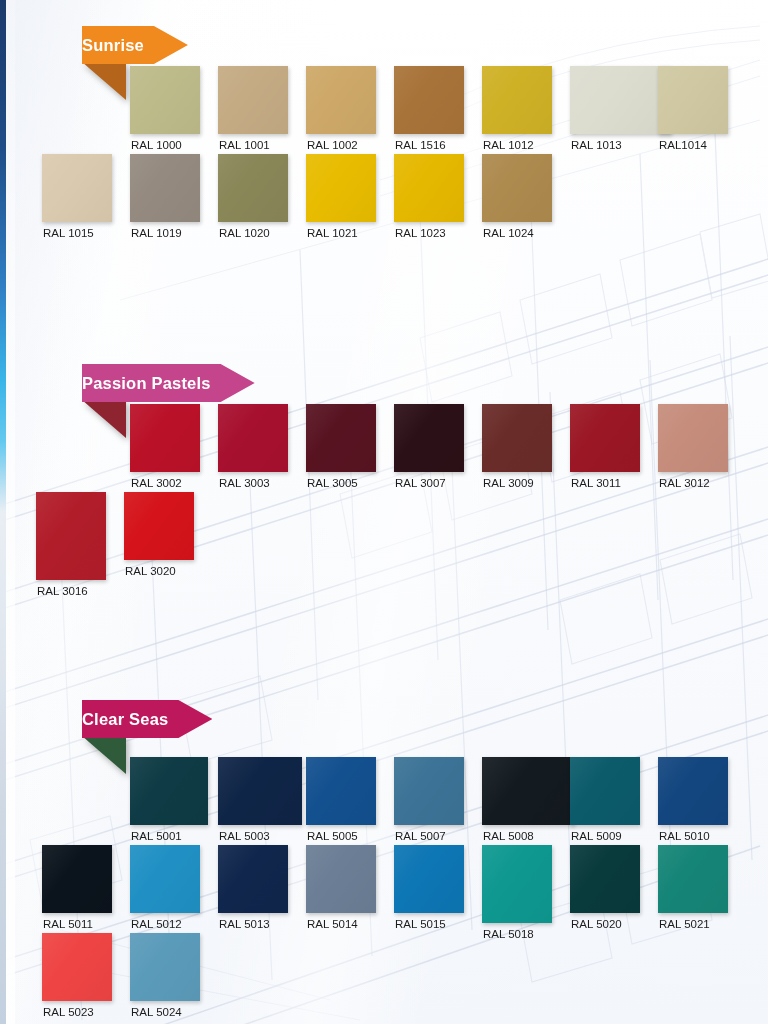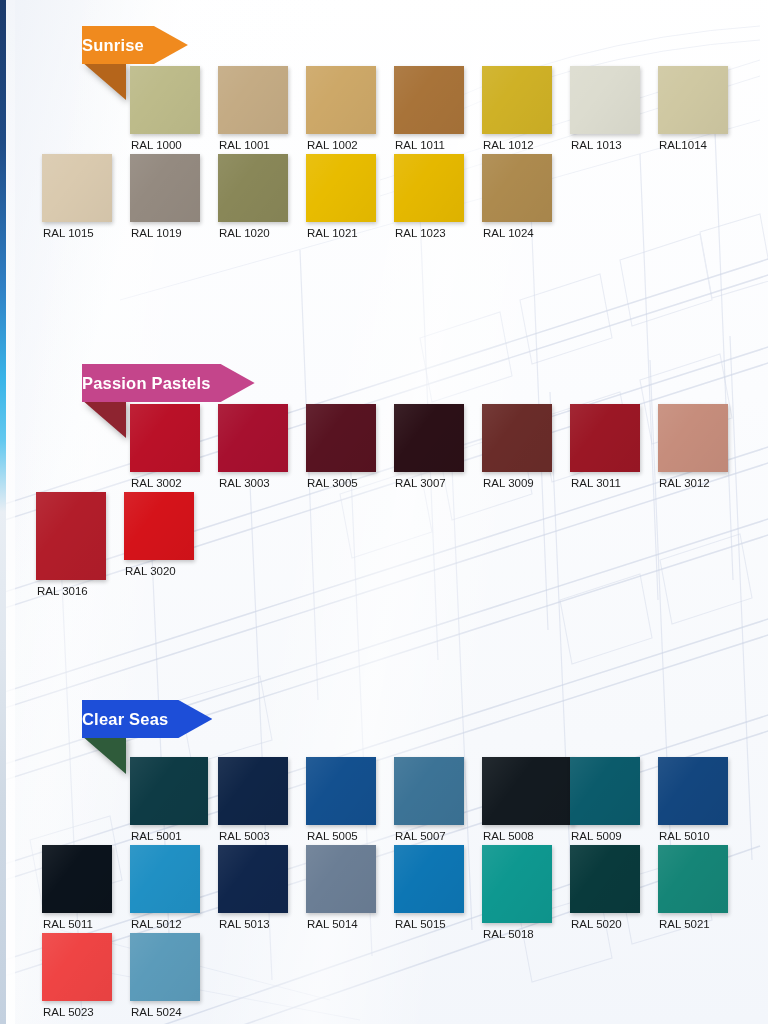--- a/index.html
+++ b/index.html
@@ -220,27 +220,27 @@
       <div class="swatch" style="left: 218px; top: 66px; width: 70px; height: 68px; background: rgb(196, 171, 132);">
         <div class="swatch-chip"></div>
         <div class="swatch-label">RAL 1001</div>
       </div>
       <div class="swatch" style="left: 306px; top: 66px; width: 70px; height: 68px; background: rgb(205, 168, 104);">
         <div class="swatch-chip"></div>
         <div class="swatch-label">RAL 1002</div>
       </div>
       <div class="swatch" style="left: 394px; top: 66px; width: 70px; height: 68px; background: rgb(168, 115, 57);">
         <div class="swatch-chip"></div>
-        <div class="swatch-label">RAL 1011</div>
+        <div class="swatch-label">RAL 1516</div>
       </div>
       <div class="swatch" style="left: 482px; top: 66px; width: 70px; height: 68px; background: rgb(207, 177, 38);">
         <div class="swatch-chip"></div>
         <div class="swatch-label">RAL 1012</div>
       </div>
-      <div class="swatch" style="left: 570px; top: 66px; width: 70px; height: 68px; background: rgb(220, 220, 207);">
+      <div class="swatch" style="left: 570px; top: 66px; width: 70px; height: 68px; background: rgb(220, 220, 207); padding-left: 31px;">
         <div class="swatch-chip"></div>
         <div class="swatch-label">RAL 1013</div>
       </div>
       <div class="swatch" style="left: 658px; top: 66px; width: 70px; height: 68px; background: rgb(207, 200, 162);">
         <div class="swatch-chip"></div>
         <div class="swatch-label">RAL1014</div>
       </div>
       <div class="swatch" style="left: 42px; top: 154px; width: 70px; height: 68px; background: rgb(218, 202, 175);">
         <div class="swatch-chip"></div>
         <div class="swatch-label">RAL 1015</div>
@@ -300,27 +300,27 @@
       <div class="swatch" style="left: 36px; top: 492px; width: 70px; height: 88px; background: rgb(178, 29, 42);">
         <div class="swatch-chip"></div>
         <div class="swatch-label">RAL 3016</div>
       </div>
       <div class="swatch" style="left: 124px; top: 492px; width: 70px; height: 68px; background: rgb(213, 19, 26);">
         <div class="swatch-chip"></div>
         <div class="swatch-label">RAL 3020</div>
       </div>
       <div class="banner-wrap" style="left: 78px; top: 700px;">
         <div class="banner-tail" style="border-top-color: rgb(47, 91, 58);"></div>
-        <div class="banner-body" style="background: #1d4ed8; color: rgb(255, 255, 255);">Clear Seas</div>
+        <div class="banner-body" style="background: #be185d; color: rgb(255, 255, 255);">Clear Seas</div>
       </div>
       <div class="swatch" style="left: 130px; top: 757px; width: 70px; height: 68px; background: rgb(14, 59, 69); padding-left: 8px;">
         <div class="swatch-chip"></div>
         <div class="swatch-label">RAL 5001</div>
       </div>
-      <div class="swatch" style="left: 218px; top: 757px; width: 70px; height: 68px; background: rgb(15, 37, 71);">
+      <div class="swatch" style="left: 218px; top: 757px; width: 70px; height: 68px; background: rgb(15, 37, 71); padding-left: 14px;">
         <div class="swatch-chip"></div>
         <div class="swatch-label">RAL 5003</div>
       </div>
       <div class="swatch" style="left: 306px; top: 757px; width: 70px; height: 68px; background: rgb(19, 80, 143);">
         <div class="swatch-chip"></div>
         <div class="swatch-label">RAL 5005</div>
       </div>
       <div class="swatch" style="left: 394px; top: 757px; width: 70px; height: 68px; background: rgb(60, 115, 150);">
         <div class="swatch-chip"></div>
         <div class="swatch-label">RAL 5007</div>

